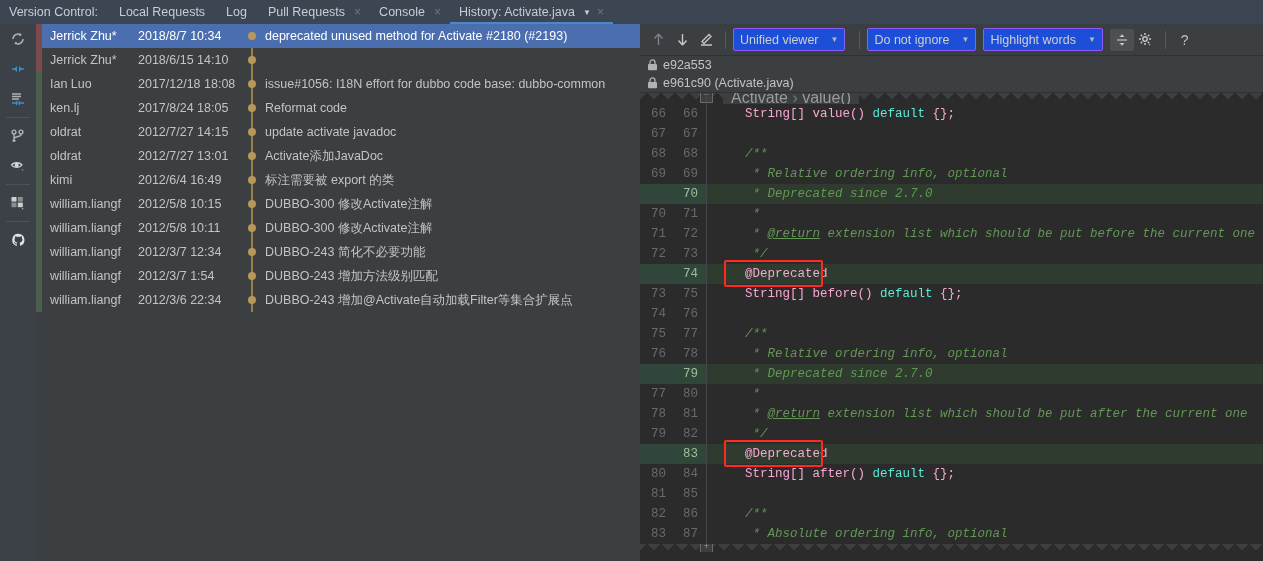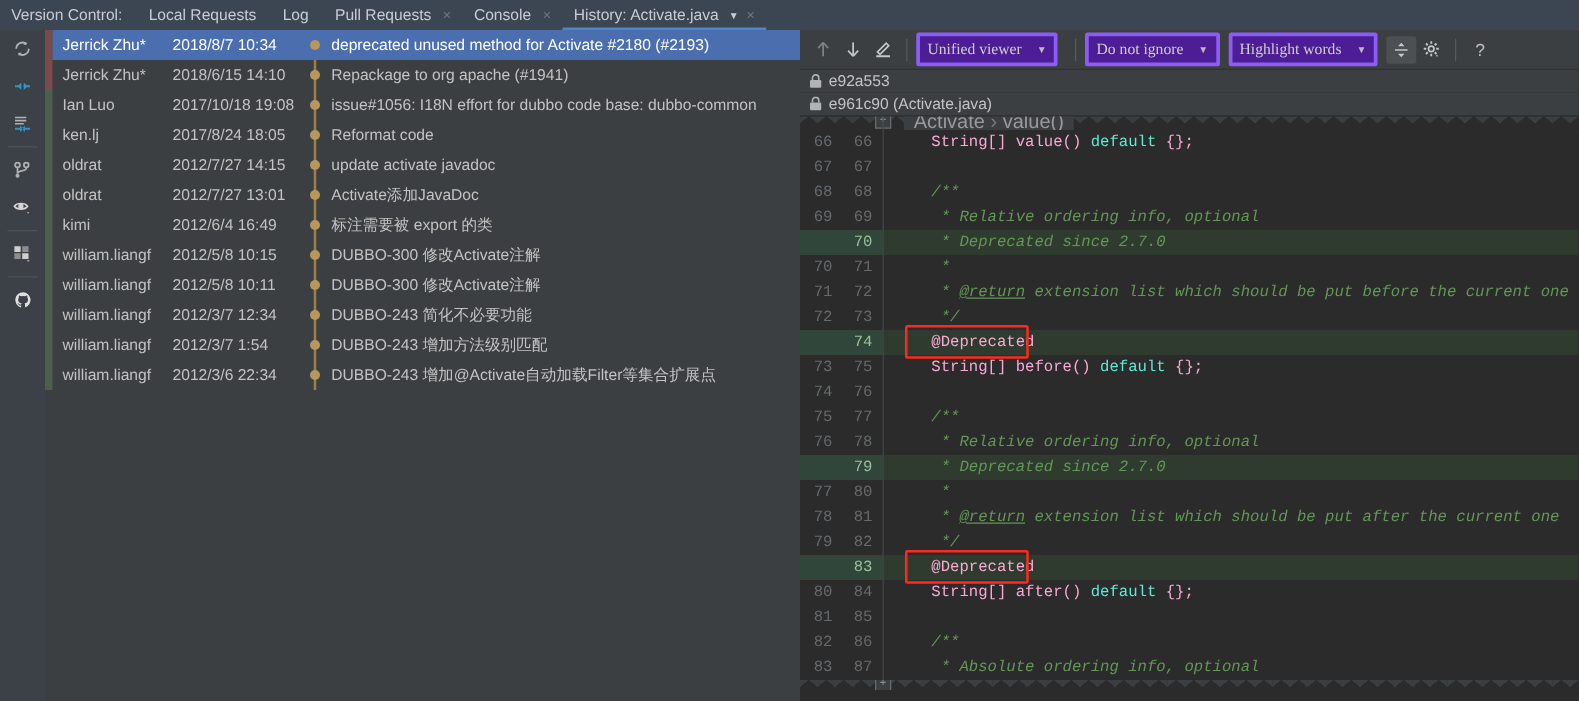--- a/index.html
+++ b/index.html
@@ -75,24 +75,23 @@
     position:absolute;left:640px;top:24px;width:623px;height:537px;
     background:#2b2b2b;overflow:hidden;
   }
   .difftoolbar{
     height:31px;background:#3c3f41;display:flex;align-items:center;
     padding-left:6px;border-bottom:1px solid #2f3133;
   }
   .tbtn{width:24px;height:22px;display:flex;align-items:center;justify-content:center;}
   .vsep{width:1px;height:18px;background:#555a5e;margin:0 7px;}
   .combo{
-    height:21px;border:3px solid #8b5cf6;background:#4c1d95;border-radius:2px;
+    height:21px;border:1px solid #8b5cf6;background:#1d4ed8;border-radius:2px;
     display:flex;align-items:center;padding:0 6px;color:#cfcfcf;font-size:12.5px;
     margin-right:7px;
-    font-family:Liberation Serif, serif;
   }
   .combo .cv{padding-right:12px;}
   .combo .arr{font-size:8px;color:#b9b9b9;}
   .iconbox{
     width:24px;height:22px;display:flex;align-items:center;justify-content:center;
     background:#4c5052;border-radius:2px;
   }
   .plainicon{width:24px;height:22px;display:flex;align-items:center;justify-content:center;}
   .qmark{color:#c0c0c0;font-size:14px;padding:0 8px;}
 
@@ -262,25 +261,24 @@
           </div>
           <div class="c-msg">deprecated unused method for Activate #2180 (#2193)</div>
         </div>
         <div class="row">
           <div class="c-author">Jerrick Zhu*</div>
           <div class="c-date">2018/6/15 14:10</div>
           <div class="c-graph">
             <div class="gline"></div>
             <div class="dot"></div>
           </div>
-          <div class="c-msg">Repackage to org apache (#1941)</div>
         </div>
         <div class="row">
           <div class="c-author">Ian Luo</div>
-          <div class="c-date">2017/10/18 19:08</div>
+          <div class="c-date">2017/12/18 18:08</div>
           <div class="c-graph">
             <div class="gline"></div>
             <div class="dot"></div>
           </div>
           <div class="c-msg">issue#1056: I18N effort for dubbo code base: dubbo-common</div>
         </div>
         <div class="row">
           <div class="c-author">ken.lj</div>
           <div class="c-date">2017/8/24 18:05</div>
           <div class="c-graph">

